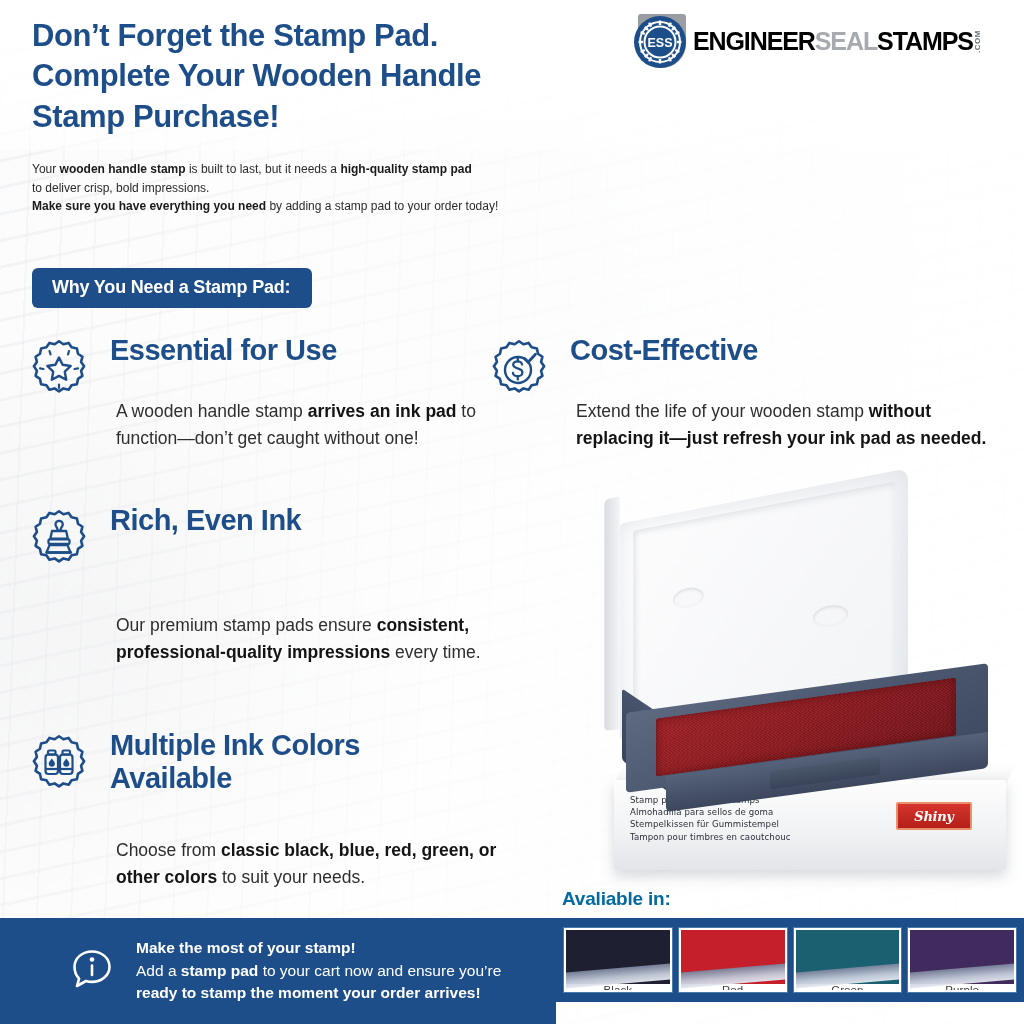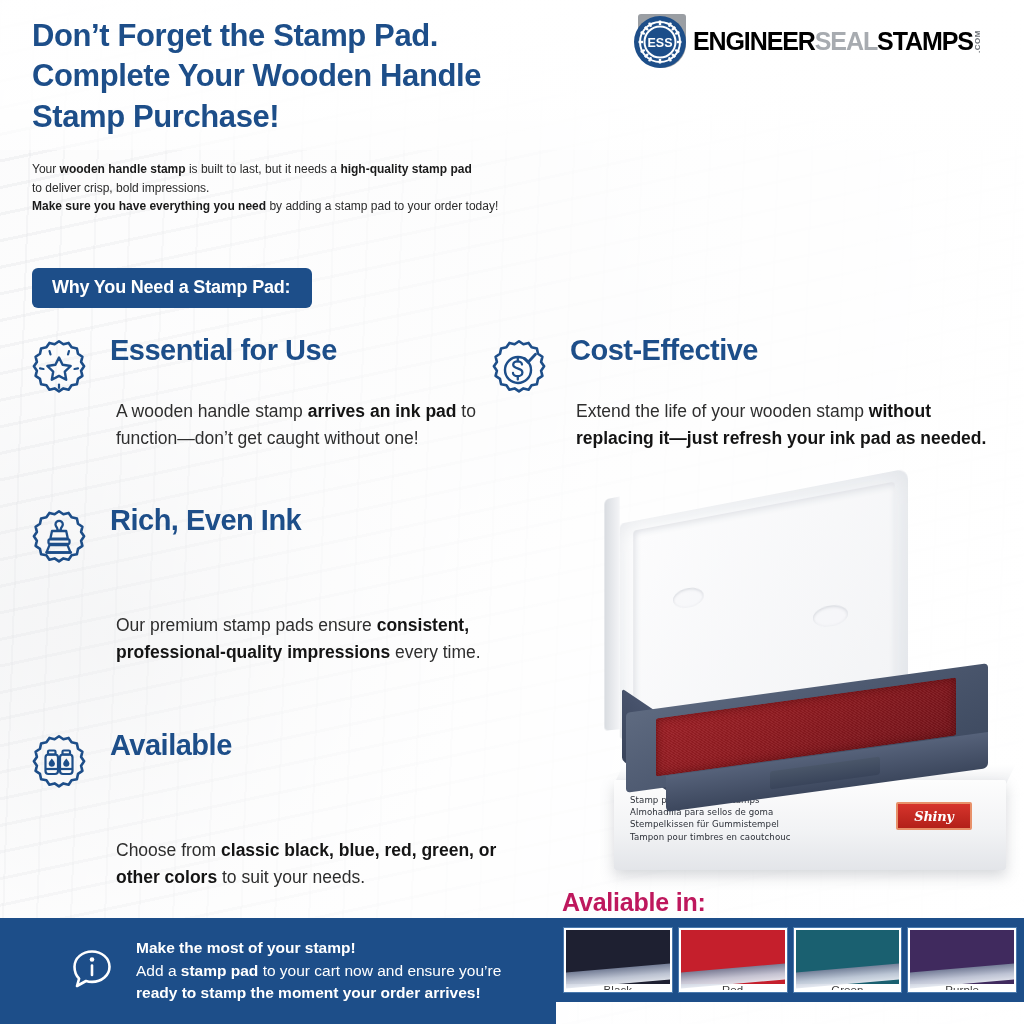--- a/index.html
+++ b/index.html
@@ -309,22 +309,22 @@
       linear-gradient(150deg,#9e2026 0%, #8e1a20 42%, #74141a 100%);
     transform: skewY(-7.8deg);
     border-radius: 2px;
     box-shadow: inset 0 0 10px rgba(60,8,10,0.55);
   }
 
   
   .avail-label {
     position: absolute;
     left: 562px; top: 888px;
-    color: #be185d;
-    font-size: 25px;
+    color: #0369a1;
+    font-size: 19px;
     font-weight: bold;
     letter-spacing: -0.2px;
     text-align: right;
   }
   .swatch-panel {
     position: absolute;
     left: 556px; top: 918px;
     width: 468px; height: 84px;
     background: #1d4e89;
     padding: 10px 8px;
@@ -523,20 +523,21 @@
             <rect x="32.0" y="21.5" width="12.5" height="19.5" rx="3"></rect>
             <rect x="34.5" y="17.5" width="7.5" height="4.2" rx="1.2"></rect>
             <line x1="17.5" y1="36.0" x2="30.0" y2="36.0"></line>
             <line x1="32.0" y1="36.0" x2="44.5" y2="36.0"></line>
             <path d="M23.8 25.5 c2.0 2.4 3.1 3.8 3.1 5.2 c0 1.7 -1.4 3.0 -3.1 3.0 c-1.7 0 -3.1-1.3 -3.1-3.0 c0-1.4 1.1-2.8 3.1-5.2 Z" fill="#1d4e89" stroke="none"></path>
             <path d="M38.3 25.5 c2.0 2.4 3.1 3.8 3.1 5.2 c0 1.7 -1.4 3.0 -3.1 3.0 c-1.7 0 -3.1-1.3 -3.1-3.0 c0-1.4 1.1-2.8 3.1-5.2 Z" fill="#1d4e89" stroke="none"></path>
           </g>
         </svg>
       </div>
       <div class="feature-title">
+        <span style="display:block">Multiple Ink Colors</span>
         <span style="display:block">Available</span>
       </div>
       <div class="feature-body">
         <span>Choose from </span><b>classic black, blue, red, green, or other colors</b><span> to suit your needs.</span>
       </div>
     </div>
 
     <div class="product">
       <div class="prod-stage">
 

